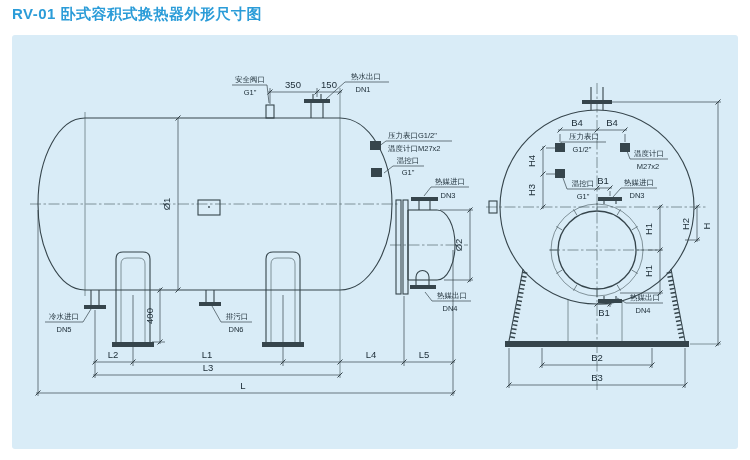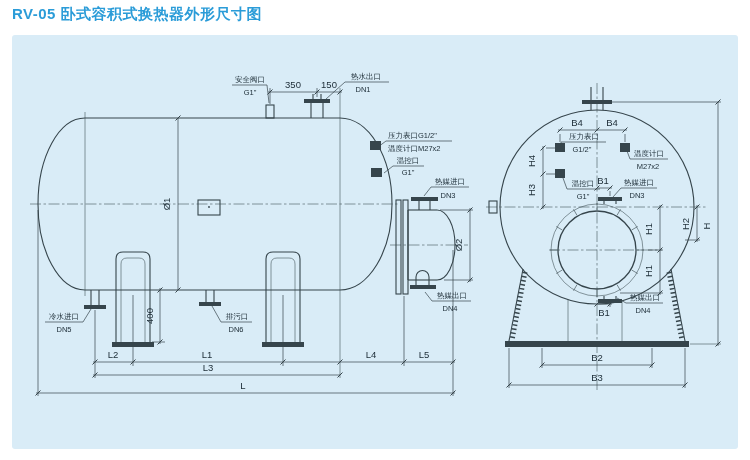--- a/index.html
+++ b/index.html
@@ -17,21 +17,21 @@
   .tk{stroke:#36454c;stroke-width:1;fill:none;}
   .cl{stroke:#36454c;stroke-width:0.55;fill:none;stroke-dasharray:11 2.5 2.5 2.5;}
   .fl{fill:#36454c;stroke:none;}
   .s13{stroke:#36454c;stroke-width:1.3;fill:none;}
   .hb{stroke:#36454c;stroke-width:5;fill:none;stroke-dasharray:1.5 2.6;}
 </style>
 </head>
 <body>
 
 <div class="stage">
-  <div class="title">RV-05 卧式容积式换热器外形尺寸图</div>
+  <div class="title">RV-01 卧式容积式换热器外形尺寸图</div>
 
   <svg width="750" height="460" viewBox="0 0 750 460">
 
     <rect x="12" y="35" width="726" height="414" rx="3" fill="#d9ecf7"></rect>
 
     <g>
 
       <g>
         <line class="s1" x1="85" y1="118" x2="340" y2="118"></line>
         <line class="s1" x1="85" y1="290" x2="340" y2="290"></line>

